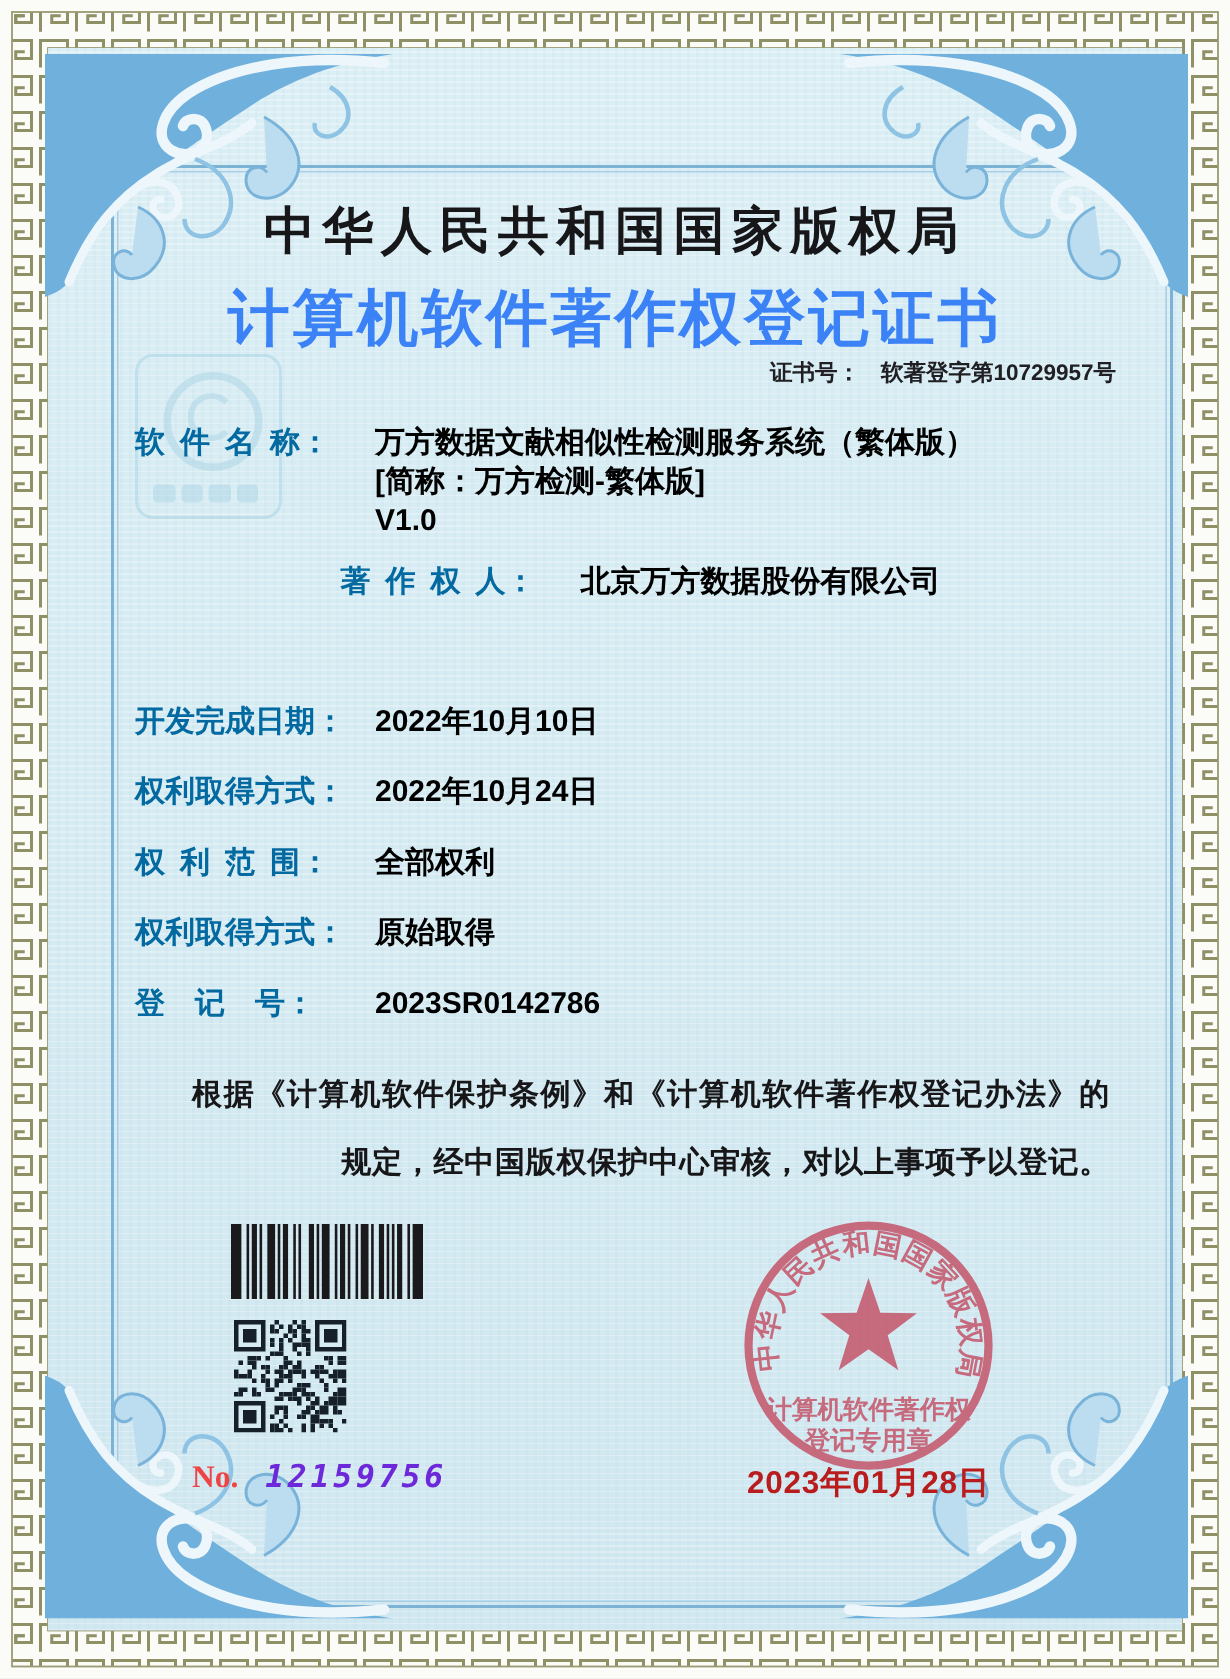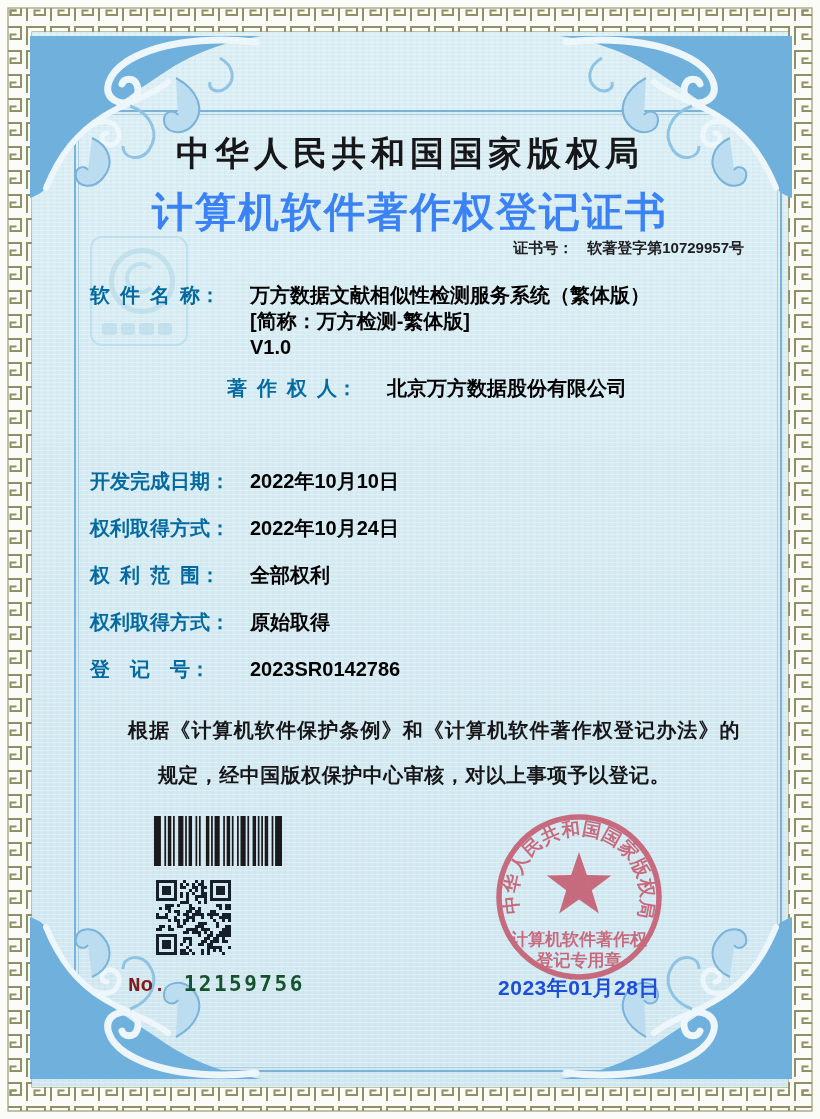--- a/index.html
+++ b/index.html
@@ -68,36 +68,36 @@
   .fvalue .vline{display:block;}
   .row-owner{margin-top:15px;justify-content:center;}
   .row-dev{margin-top:67px;}
   .row-pub,.row-acq,.row-scope,.row-reg{margin-top:21px;}
 
   .statement{
     position:absolute;left:88px;top:708px;width:652px;
     font-size:20px;font-weight:700;color:#17171a;line-height:45px;letter-spacing:.5px;
   }
   .statement .s1{text-indent:2em;text-align:justify;text-align-last:justify;}
-  .statement .s2{text-align:center;}
+  .statement .s2{text-align:right;}
 
   .barcode{position:absolute;left:154px;top:816px;}
   .qrcode{position:absolute;left:156px;top:880px;}
 
   .serial{position:absolute;left:128px;top:972px;font-size:21px;}
-  .serial .no{font-family:Liberation Mono, monospace;font-weight:700;color:#7f1d1d;}
+  .serial .no{font-family:Liberation Serif, serif;font-weight:700;color:#ef4444;}
   .serial .num{
     font-family:"DejaVu Sans Mono","Liberation Mono",monospace;
-    font-weight:700;color:#14532d;letter-spacing:2.5px;margin-left:12px;
+    font-weight:700;color:#6d28d9;letter-spacing:2.5px;margin-left:12px;font-style:italic;
   }
 
   .seal{position:absolute;left:474px;top:792px;width:210px;height:210px;opacity:.85;}
   .issue-date{
     position:absolute;left:474px;top:974px;width:210px;text-align:center;
-    font-size:21px;font-weight:700;color:#1d4ed8;letter-spacing:.5px;
+    font-size:21px;font-weight:700;color:#b91c1c;letter-spacing:.5px;
   }
 </style>
 </head>
 <body>
 
 <div class="page">
 
   <svg class="meander" width="820" height="1119" viewBox="0 0 820 1119" aria-hidden="true">
     <defs>
       <pattern id="gk" width="24" height="24" patternUnits="userSpaceOnUse">

